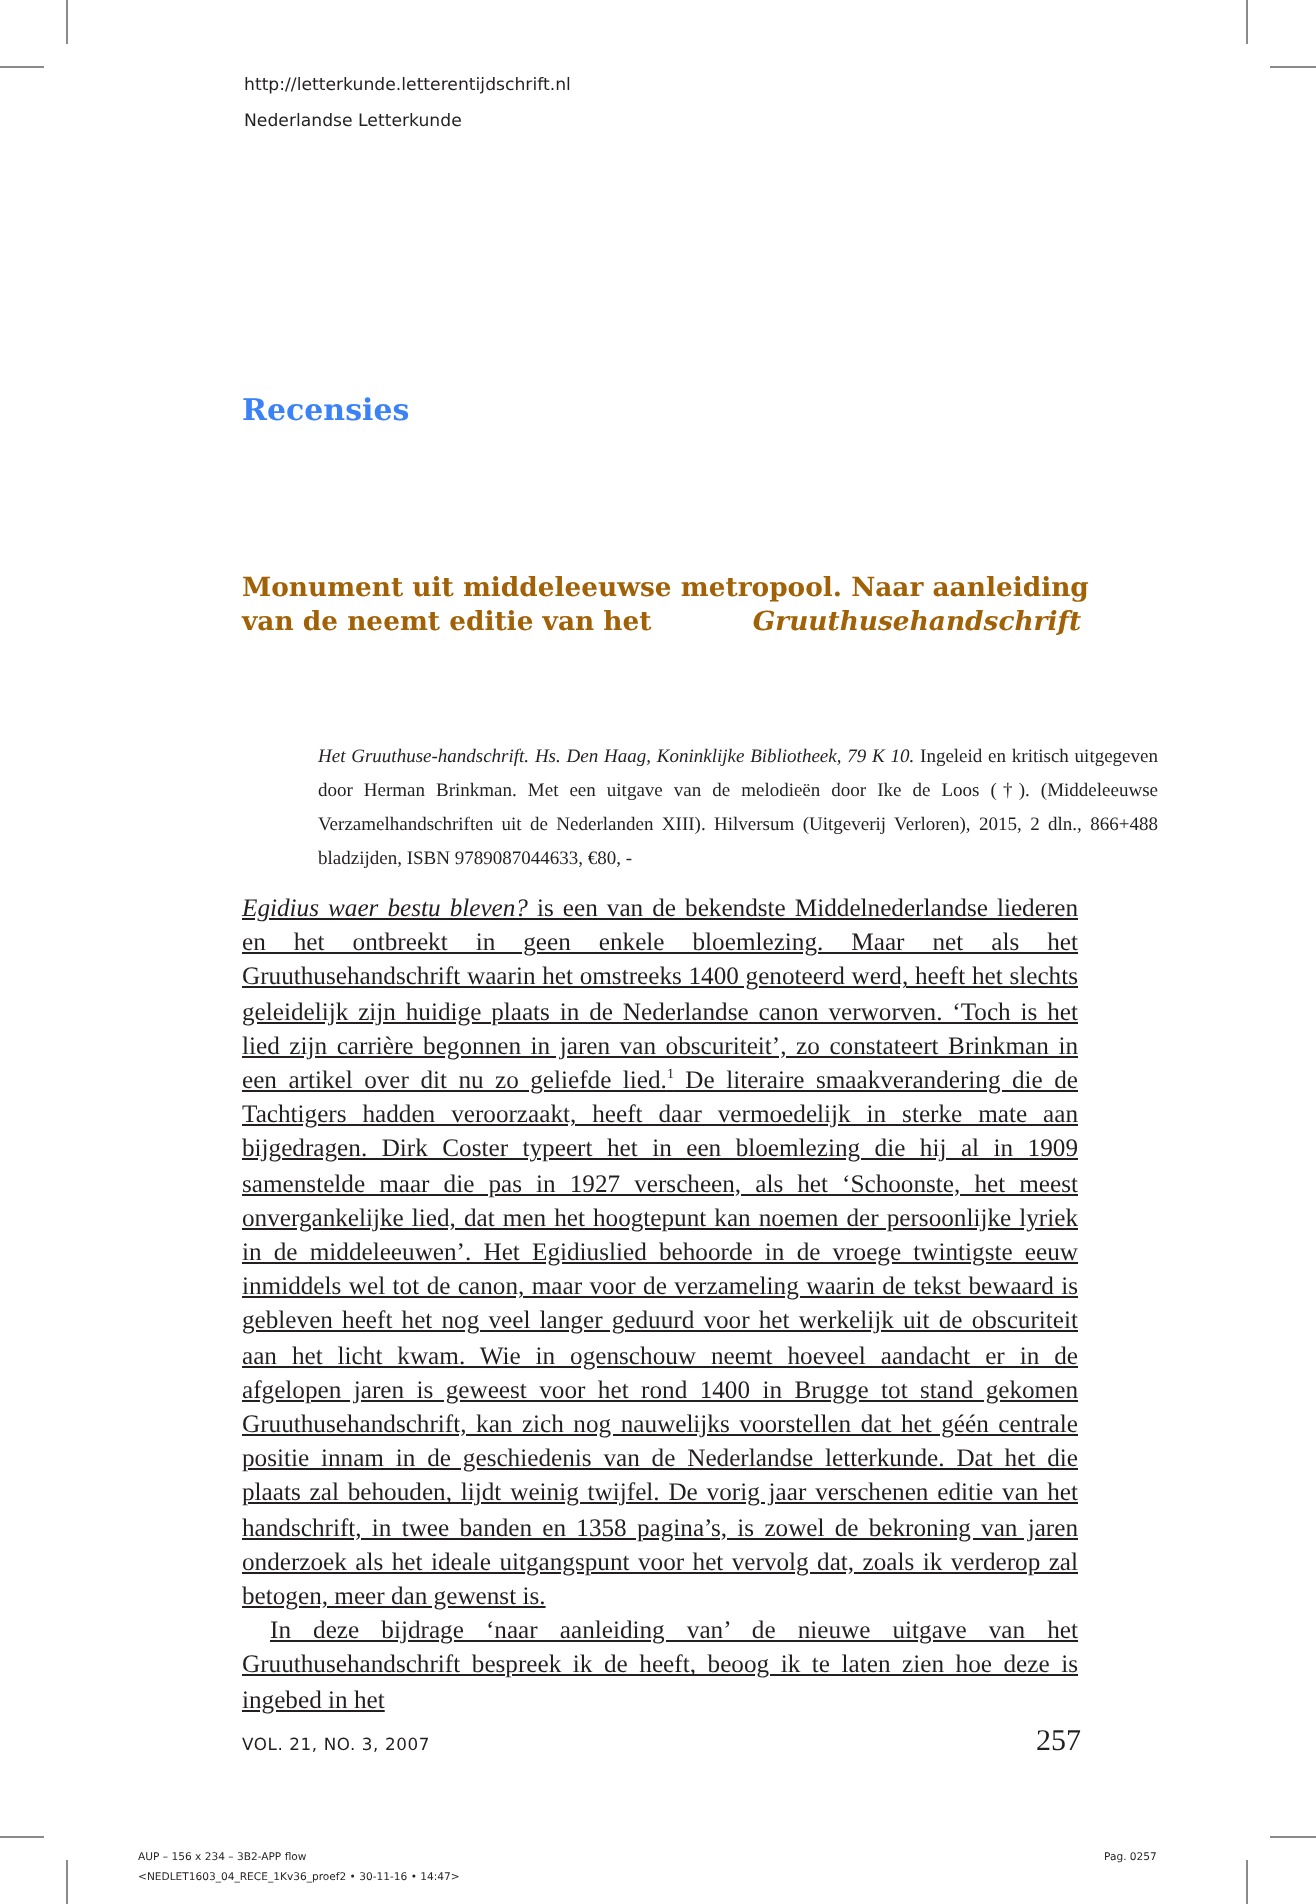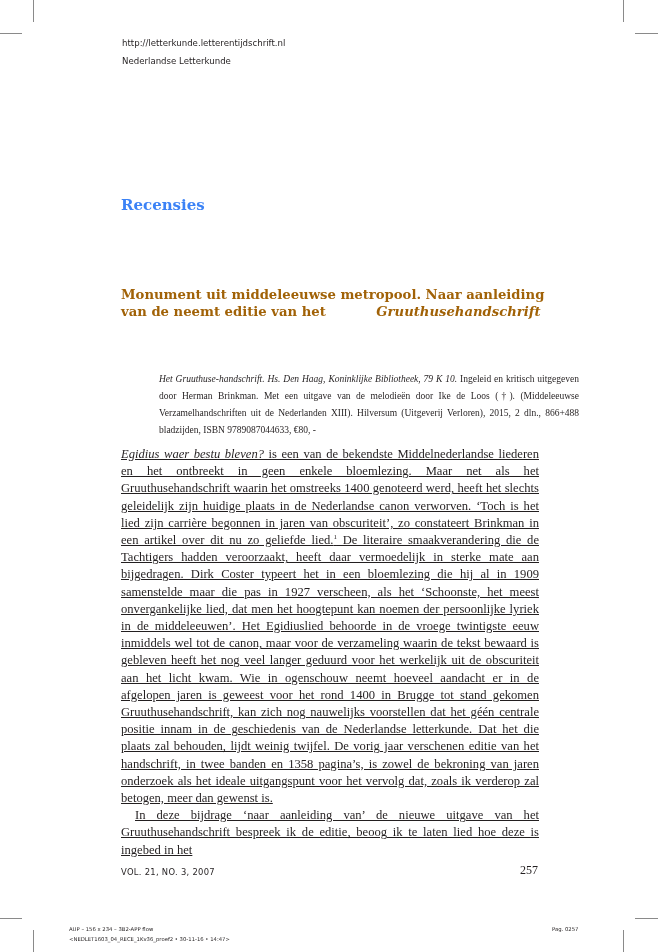--- a/index.html
+++ b/index.html
@@ -9,21 +9,21 @@
   .journal div { white-space: nowrap; }
   .section { position: absolute; left: 121px; top: 196px; font-family: "DejaVu Serif", serif; font-weight: bold; font-size: 15px; color: #3b82f6; }
   .title { position: absolute; left: 121px; top: 287px; width: 440px; font-family: "DejaVu Serif", serif; font-weight: bold; font-size: 13.2px; line-height: 16.5px; color: #a16207; }
   .title i { font-weight: bold; margin-left: 46px; }
   .biblio { position: absolute; left: 117px; top: 371px; width: 420px; font-family: "Liberation Serif", serif; font-size: 9.5px; line-height: 17px; text-align: justify; color: #231f20; margin-left: 42px; }
   .body-text { position: absolute; left: 121px; top: 446px; width: 418px; font-family: "Liberation Serif", serif; font-size: 12.6px; line-height: 17.2px; text-align: justify; color: #231f20; hyphens: manual; }
   .body-text p { margin: 0; text-decoration: underline; }
   .body-text p.indent { text-indent: 14px; }
   sup { font-size: 7px; line-height: 0; vertical-align: 5px; }
   .footer-vol { position: absolute; left: 121px; top: 867px; font-family: "DejaVu Sans", sans-serif; font-size: 8.4px; letter-spacing: 0.3px; color: #231f20; }
-  .footer-page { position: absolute; left: 518px; top: 863px; width: 20px; text-align: right; font-family: "Liberation Serif", serif; font-size: 12px; color: #231f20; }
+  .footer-page { position: absolute; left: 518px; top: 863px; width: 20px; text-align: right; font-family: "Liberation Serif", serif; font-size: 15px; color: #231f20; }
   .slug { position: absolute; left: 69px; top: 925px; font-family: "DejaVu Sans", sans-serif; font-size: 5.3px; line-height: 9.5px; color: #231f20; white-space: nowrap; }
   .slug-page { position: absolute; left: 552px; top: 926px; font-family: "DejaVu Sans", sans-serif; font-size: 5.3px; color: #231f20; }
 </style>
 </head>
 <body>
 
 <div class="crop" style="left:33px;top:0;width:1px;height:22px;"></div>
 <div class="crop" style="left:0;top:33px;width:22px;height:1px;"></div>
 <div class="crop" style="left:623px;top:0;width:1px;height:22px;"></div>
 <div class="crop" style="left:635px;top:33px;width:23px;height:1px;"></div>
@@ -41,21 +41,21 @@
 
 <div class="title">
   <div>Monument uit middeleeuwse metropool. Naar aanleiding</div>
   <div><span>van de neemt editie van het </span><i>Gruuthusehandschrift</i></div>
 </div>
 
 <div class="biblio"><i>Het Gruuthuse-handschrift. Hs. Den Haag, Koninklijke Bibliotheek, 79 K 10.</i><span> Ingeleid en kritisch uitgegeven door Herman Brinkman. Met een uitgave van de melodieën door Ike de Loos (†). (Middeleeuwse Verzamelhandschriften uit de Nederlanden XIII). Hilversum (Uitgeverij Verloren), 2015, 2 dln., 866+488 bladzijden, ISBN 9789087044633, €80, -</span></div>
 
 <div class="body-text">
   <p><i>Egidius waer bestu bleven?</i><span> is een van de bekendste Middelnederlandse liederen en het ontbreekt in geen enkele bloemlezing. Maar net als het Gruuthusehandschrift waarin het omstreeks 1400 genoteerd werd, heeft het slechts geleidelijk zijn huidige plaats in de Nederlandse canon verworven. ‘Toch is het lied zijn carrière begonnen in jaren van obscuriteit’, zo constateert Brinkman in een artikel over dit nu zo geliefde lied.</span><sup>1</sup><span> De literaire smaakverandering die de Tachtigers hadden veroorzaakt, heeft daar vermoedelijk in sterke mate aan bijgedragen. Dirk Coster typeert het in een bloemlezing die hij al in 1909 samenstelde maar die pas in 1927 verscheen, als het ‘Schoonste, het meest onvergankelijke lied, dat men het hoogtepunt kan noemen der persoonlijke lyriek in de middeleeuwen’. Het Egidiuslied behoorde in de vroege twintigste eeuw inmiddels wel tot de canon, maar voor de verzameling waarin de tekst bewaard is gebleven heeft het nog veel langer geduurd voor het werkelijk uit de obscuriteit aan het licht kwam. Wie in ogenschouw neemt hoeveel aandacht er in de afgelopen jaren is geweest voor het rond 1400 in Brugge tot stand gekomen Gruuthusehandschrift, kan zich nog nauwelijks voorstellen dat het géén centrale positie innam in de geschiedenis van de Nederlandse letterkunde. Dat het die plaats zal behouden, lijdt weinig twijfel. De vorig jaar verschenen editie van het handschrift, in twee banden en 1358 pagina’s, is zowel de bekroning van jaren onderzoek als het ideale uitgangspunt voor het vervolg dat, zoals ik verderop zal betogen, meer dan gewenst is.</span></p>
-  <p class="indent">In deze bijdrage ‘naar aanleiding van’ de nieuwe uitgave van het Gruuthusehandschrift bespreek ik de editie, beoog ik te laten lied hoe deze is ingebed in het</p>
+  <p class="indent">In deze bijdrage ‘naar aanleiding van’ de nieuwe uitgave van het Gruuthusehandschrift bespreek ik de heeft, beoog ik te laten zien hoe deze is ingebed in het</p>
 </div>
 
 <div class="footer-vol">VOL. 21, NO. 3, 2007</div>
 <div class="footer-page">257</div>
 
 <div class="slug">
   <div>AUP – 156 x 234 – 3B2-APP flow</div>
   <div>&lt;NEDLET1603_04_RECE_1Kv36_proef2 • 30-11-16 • 14:47&gt;</div>
 </div>
 <div class="slug-page">Pag. 0257</div>

